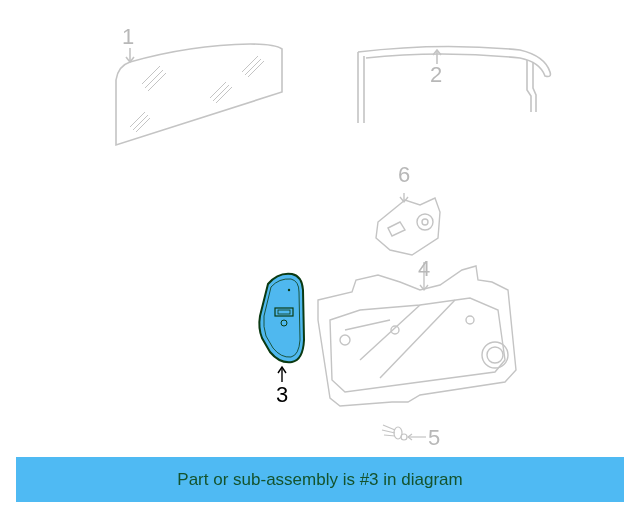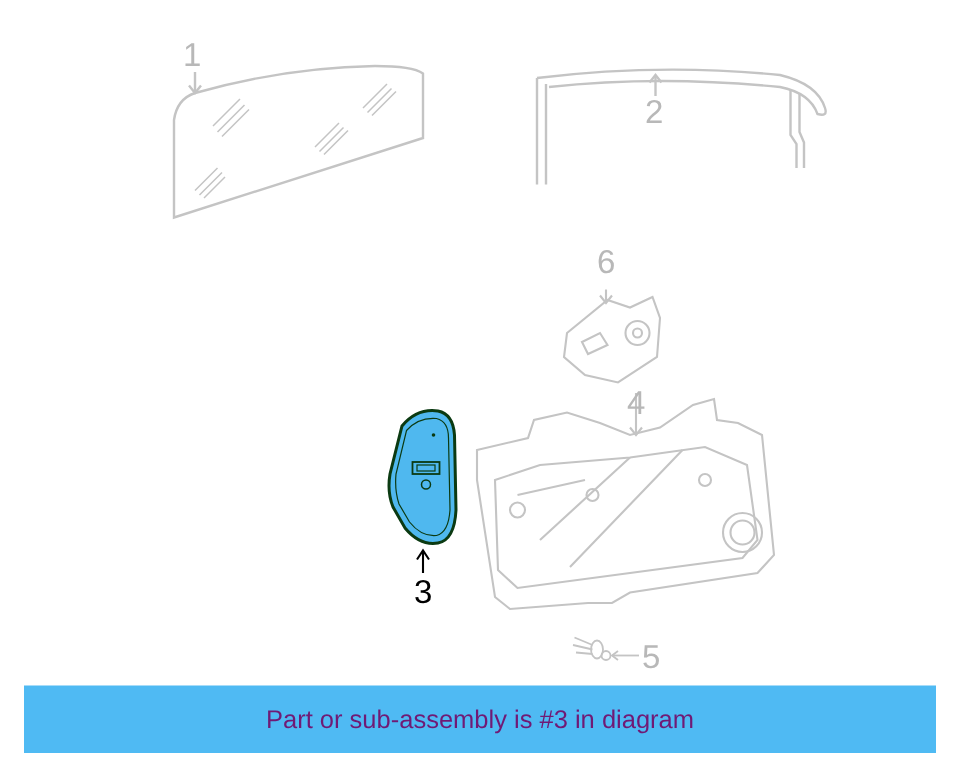--- a/index.html
+++ b/index.html
@@ -4,21 +4,21 @@
   <style>
     html, body { margin: 0; padding: 0; background: #ffffff; }
     body { width: 640px; height: 512px; position: relative; overflow: hidden; font-family: "Liberation Sans", sans-serif; }
     .diagram { position: absolute; left: 0; top: 0; width: 640px; height: 512px; }
     .callout { position: absolute; font-family: "Liberation Sans", sans-serif; font-size: 22px; line-height: 22px; color: #b8b8b8; }
     .callout.active { color: #000000; }
     .banner {
       position: absolute; left: 16px; top: 457px; width: 608px; height: 45px;
       background: #4fbaf3;
       display: flex; flex-direction: column; align-items: center; justify-content: center;
-      color: #701a75; font-size: 17px; line-height: 19px; text-align: center;
+      color: #14532d; font-size: 17px; line-height: 19px; text-align: center;
     }
   </style>
 </head>
 <body>
 
 <div class="diagram">
   <svg width="640" height="512" viewBox="0 0 640 512" xmlns="http://www.w3.org/2000/svg">
 
     <g fill="none" stroke="#c4c4c4" stroke-width="1.6">
       <path d="M116 145 L116 80 Q118 66 130 62 Q190 45 250 44 Q275 44 282 49 L282 92 L116 145 Z"></path>

